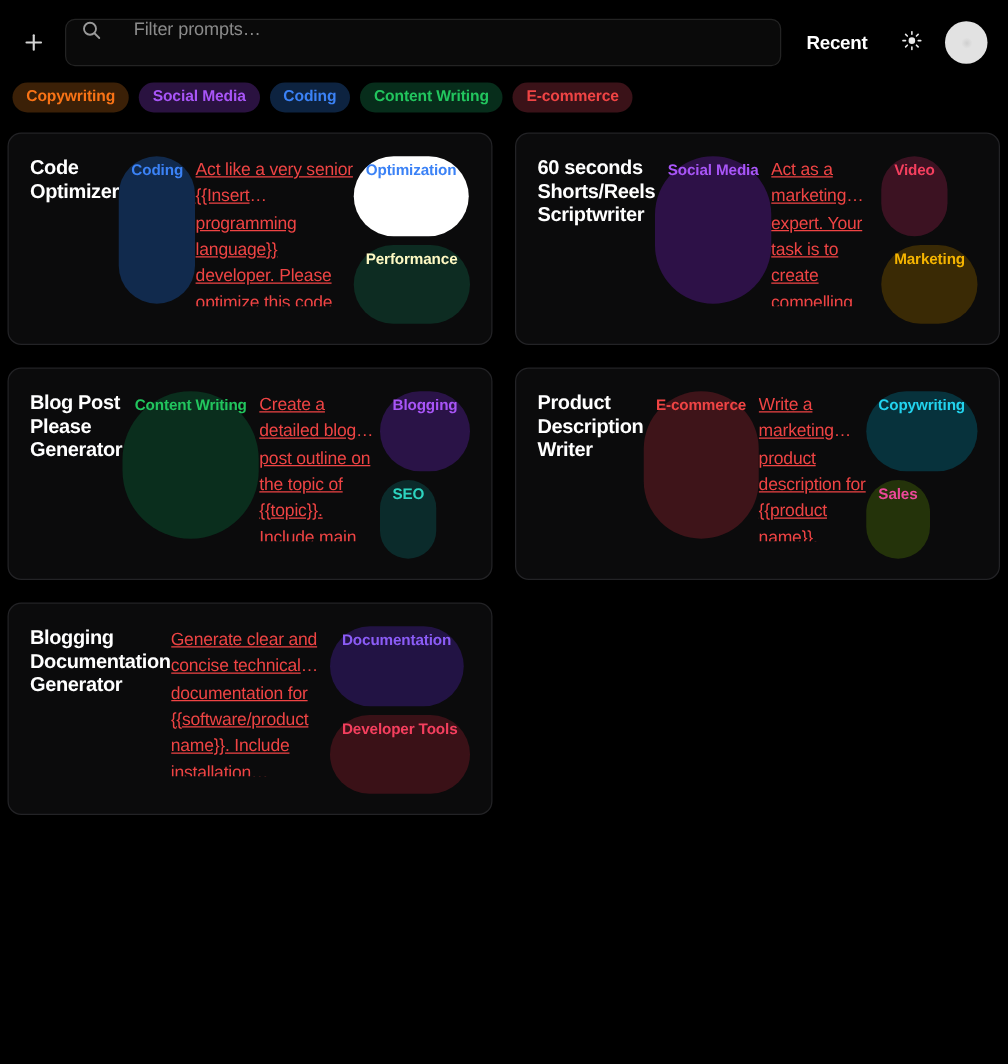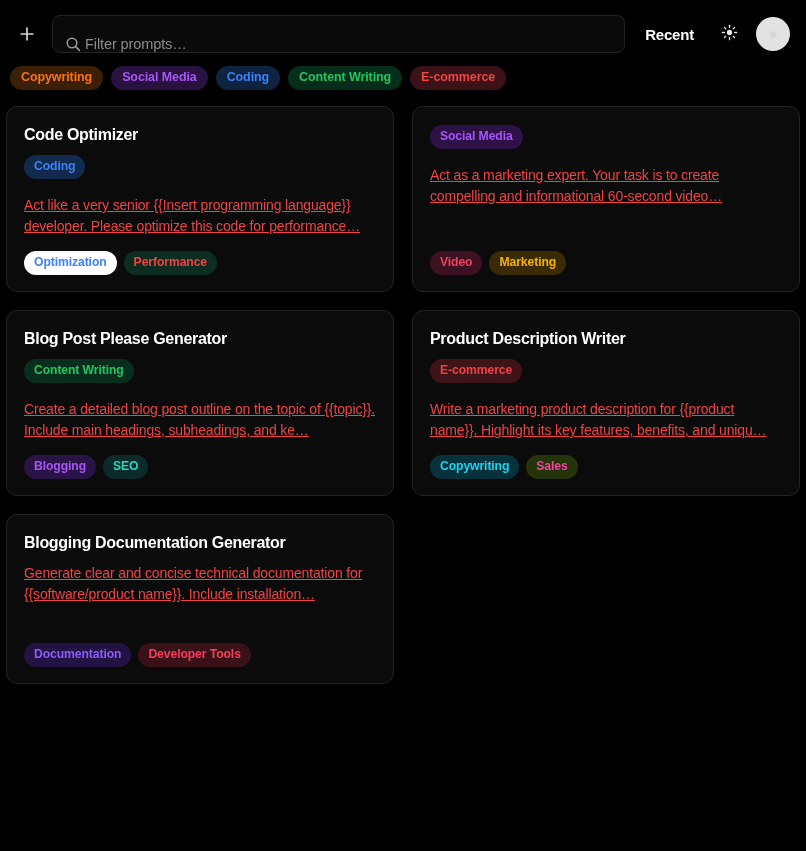--- a/index.html
+++ b/index.html
@@ -35,22 +35,22 @@
   }
   .new-btn svg { display: block; }
 
   .search-wrap {
     flex: 1 1 auto;
     height: 38px;
     background: #0a0a0a;
     border: 1px solid #232323;
     border-radius: 8px;
     display: flex;
-    align-items: flex-end;
-    gap: 4px;
+    align-items: flex-start;
+    gap: 26px;
     padding: 0 12px;
     max-width: 578px;
   }
   .search-icon { flex: 0 0 auto; color: #9a9a9a; display:flex; }
   .search-input {
     flex: 1 1 auto;
     background: transparent;
     border: none;
     outline: none;
     color: #e6e6e6;
@@ -126,21 +126,21 @@
     padding: 16px 6px 0 6px;
     align-content: start;
   }
 
   .card {
     background: #0b0b0c;
     border: 1px solid #232326;
     border-radius: 11px;
     padding: 18px 17px 16px;
     display: flex;
-    flex-direction: column;
+    flex-direction: row;
     cursor: pointer;
     min-height: 170px;
   }
 
   .card-title {
     color: #ffffff;
     font-size: 16px;
     font-weight: bold;
     letter-spacing: -0.3px;
     line-height: 1.2;
@@ -232,24 +232,25 @@
 
 <div class="grid" id="grid">
     <div class="card">
       <div class="card-title">Code Optimizer</div>
       <div class="card-cat-row">
         <span class="tag" style="background: rgb(17, 42, 77); color: rgb(59, 130, 246);">Coding</span>
       </div>
       <div class="card-desc">Act like a very senior {{Insert programming language}} developer. Please optimize this code for performance…</div>
       <div class="card-tags">
         <span class="tag" style="background: #ffffff; color: rgb(59, 130, 246);">Optimization</span>
-        <span class="tag" style="background: rgb(13, 44, 34); color: #ef4444;">Performance</span>
-      </div>
-    </div>
-    <div class="card">
+        <span class="tag" style="background: rgb(13, 44, 34); color: #fef9c3;">Performance</span>
+      </div>
+    </div>
+    <div class="card">
+      <div class="card-title">60 seconds Shorts/Reels Scriptwriter</div>
       <div class="card-cat-row">
         <span class="tag" style="background: rgb(45, 17, 71); color: rgb(168, 85, 247);">Social Media</span>
       </div>
       <div class="card-desc">Act as a marketing expert. Your task is to create compelling and informational 60-second video…</div>
       <div class="card-tags">
         <span class="tag" style="background: rgb(60, 18, 34); color: rgb(244, 63, 94);">Video</span>
         <span class="tag" style="background: rgb(58, 42, 5); color: rgb(245, 180, 0);">Marketing</span>
       </div>
     </div>
     <div class="card">

